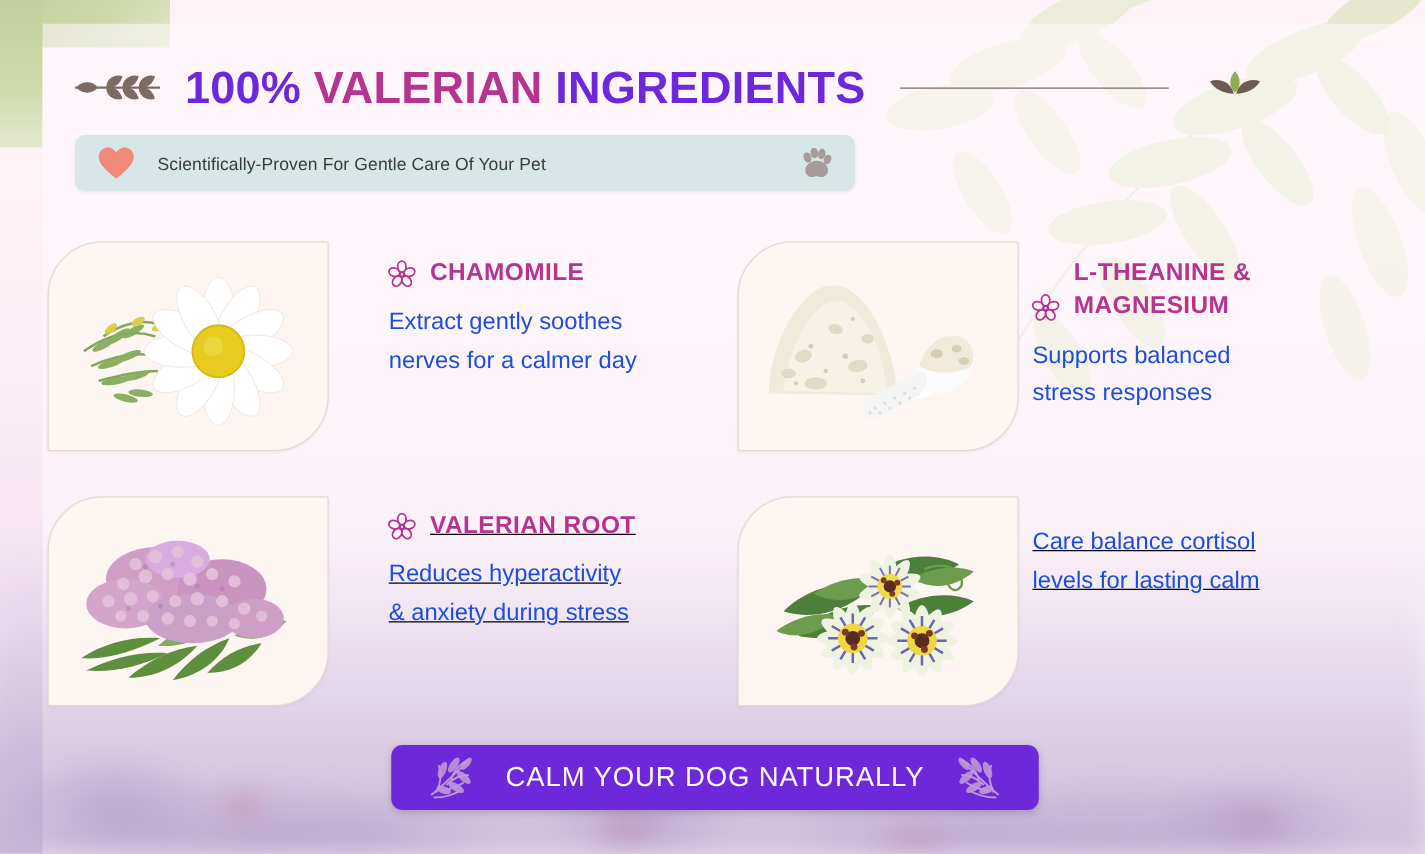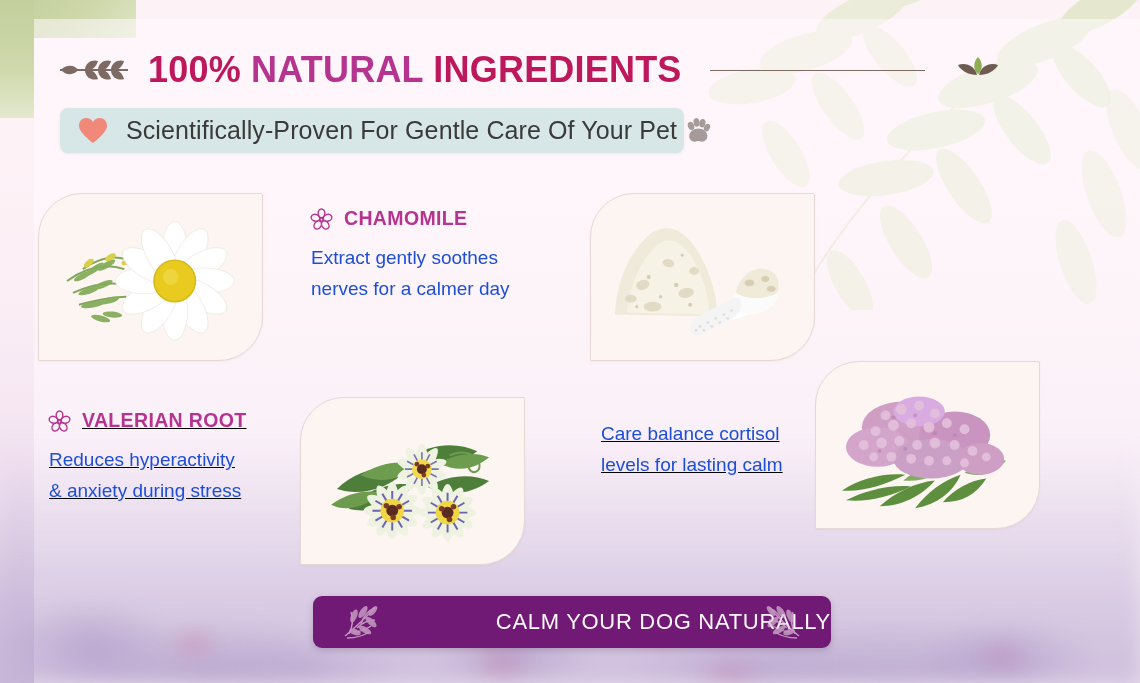--- a/index.html
+++ b/index.html
@@ -67,41 +67,41 @@
   
   .header {
     position:absolute; left:58px; top:40px; right:0; height:60px;
     display:flex; align-items:center; gap:18px;
   }
   .sprig-icon { flex:0 0 auto; display:block; }
   .headline {
     font-size:36px; font-weight:bold; letter-spacing:.2px;
     white-space:nowrap; line-height:1;
   }
-  .hl-brown { color:#be185d; }
+  .hl-brown { color:#6d28d9; }
   .hl-magenta { color:#b4348f; }
   .rule {
     height:1px; width:215px; background:#7d6a63; flex:0 0 auto; margin-left:10px;
   }
   .leaf-mark { flex:0 0 auto; margin-left:8px; display:block; }
 
   
   .badge-bar {
     position:absolute; left:60px; top:108px;
     width:624px; height:45px;
     background:#d7e6e6;
     border-radius:8px;
     display:flex; align-items:center;
     padding:0 18px;
     box-shadow:0 1px 3px rgba(120,100,120,.10);
   }
   .heart { flex:0 0 auto; }
   .badge-text {
     flex:1 1 auto;
-    font-size:25px; color:#3a3a3a;
+    font-size:14px; color:#3a3a3a;
     margin-left:18px; letter-spacing:.1px;
     white-space:nowrap;
   }
   .paw { flex:0 0 auto; margin-left:8px; }
 
   
   .grid {
     position:absolute; left:38px; top:193px;
     width:1064px;
     display:grid;
@@ -137,23 +137,23 @@
   }
 
   
   .cell-r1c2 { padding-top:12px; }
   .cell-r2c2 { padding-top:10px;text-decoration:underline; }
 
   
   .cta {
     position:absolute; left:313px; top:596px;
     width:518px; height:52px;
-    background:#701a75;
+    background:#6d28d9;
     border-radius:9px;
-    display:flex; align-items:center; justify-content:flex-end;
+    display:flex; align-items:center; justify-content:center;
     box-shadow:0 2px 6px rgba(90,50,80,.25);
   }
   .cta-text {
     color:#fdf7fb; font-size:22px; letter-spacing:.7px;
     font-family:"Liberation Sans", sans-serif;
   }
   .cta-sprig { position:absolute; top:50%; transform:translateY(-50%); opacity:.75; }
   .cta-sprig.left { left:26px; }
   .cta-sprig.right { right:26px; }
 </style>
@@ -213,21 +213,21 @@
         <path d="M3 13 C8 7 17 8 20 13 C17 18 8 19 3 13 Z"></path>
         <path d="M27 13 C27 5 35 2 40 4 C38 11 33 14 27 13 Z"></path>
         <path d="M27 13 C27 21 35 24 40 22 C38 15 33 12 27 13 Z"></path>
         <path d="M40 13 C40 5 48 2 53 4 C51 11 46 14 40 13 Z"></path>
         <path d="M40 13 C40 21 48 24 53 22 C51 15 46 12 40 13 Z"></path>
         <path d="M53 13 C53 5 61 2 66 4 C64 11 59 14 53 13 Z"></path>
         <path d="M53 13 C53 21 61 24 66 22 C64 15 59 12 53 13 Z"></path>
       </g>
     </svg>
 
-    <div class="headline"><span class="hl-brown">100% </span><span class="hl-magenta">NATURAL</span><span class="hl-brown"> INGREDIENTS</span></div>
+    <div class="headline"><span class="hl-brown">100% </span><span class="hl-magenta">VALERIAN</span><span class="hl-brown"> INGREDIENTS</span></div>
 
     <div class="rule"></div>
 
     <svg class="leaf-mark" width="54" height="34" viewBox="0 0 54 34">
       <path d="M27 4 C32 9 32 17 27 21 C22 17 22 9 27 4 Z" fill="#8fae52"></path>
       <path d="M26 22 C18 22 10 18 7 12 C15 9 24 13 26 22 Z" fill="#6e5c53"></path>
       <path d="M28 22 C36 22 44 18 47 12 C39 9 30 13 28 22 Z" fill="#6e5c53"></path>
     </svg>
   </div>
 
@@ -361,20 +361,38 @@
           <path d="M146 100 C150 84 162 74 176 76 C188 78 192 90 188 100 C180 106 158 108 146 100 Z" fill="#f0ead9"></path>
           <g fill="#cdc3a4" opacity=".7">
             <ellipse cx="160" cy="90" rx="5" ry="3.5"></ellipse>
             <ellipse cx="176" cy="86" rx="4" ry="3"></ellipse>
             <ellipse cx="182" cy="96" rx="4.5" ry="3"></ellipse>
           </g>
         </svg>
       </div>
     </div>
 
+    <div class="txt-card cell-r1c2">
+      <div class="txt-head">
+        <svg class="flower-icon" width="23" height="23" viewBox="0 0 24 24">
+          <g fill="none" stroke="#b4348f" stroke-width="1.5">
+            <ellipse cx="12" cy="5.6" rx="3.5" ry="4.6"></ellipse>
+            <ellipse cx="18.3" cy="10.2" rx="3.5" ry="4.6" transform="rotate(72 18.3 10.2)"></ellipse>
+            <ellipse cx="15.9" cy="17.6" rx="3.5" ry="4.6" transform="rotate(144 15.9 17.6)"></ellipse>
+            <ellipse cx="8.1" cy="17.6" rx="3.5" ry="4.6" transform="rotate(216 8.1 17.6)"></ellipse>
+            <ellipse cx="5.7" cy="10.2" rx="3.5" ry="4.6" transform="rotate(288 5.7 10.2)"></ellipse>
+            <circle cx="12" cy="12" r="1.7"></circle>
+          </g>
+        </svg>
+        <div class="ing-title" style="white-space:pre-line">L-THEANINE &amp;
+MAGNESIUM</div>
+      </div>
+      <div class="ing-desc">Supports balanced
+stress responses</div>
+    </div>
 
     <div></div>
     <div></div>
     <div></div>
     <div></div>
 
     <div class="img-card">
       <div class="art">
         <svg viewBox="0 0 225 168">
 

